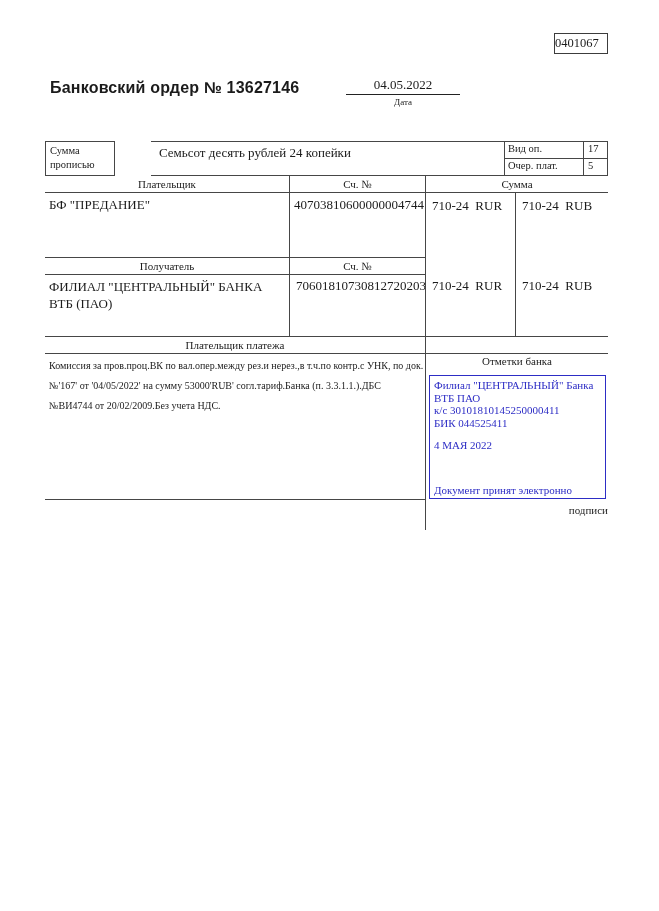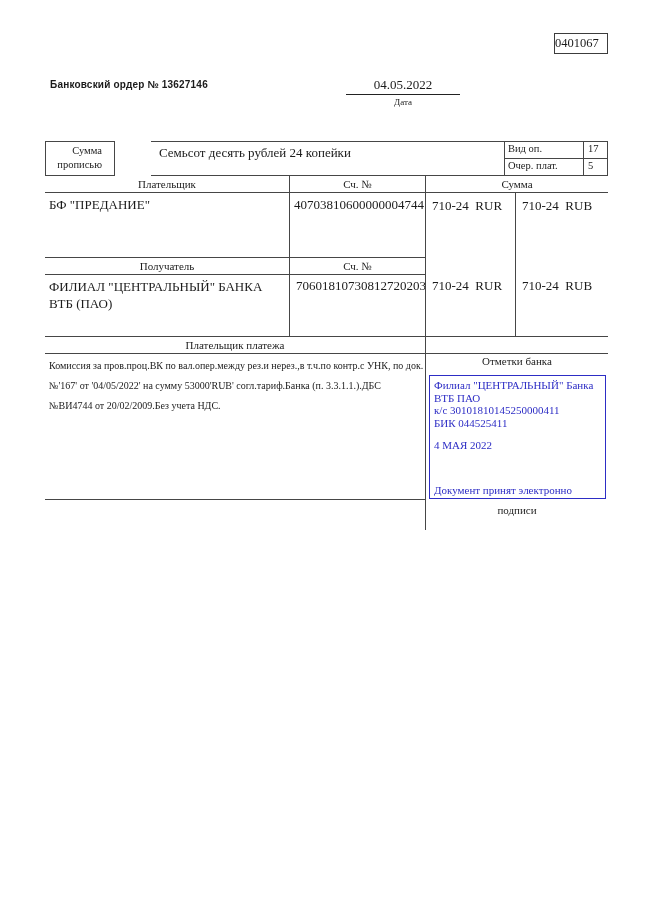--- a/index.html
+++ b/index.html
@@ -13,36 +13,36 @@
 
   
   .form-code {
     left:554px; top:33px; width:54px; height:21px;
     border:1px solid #3c3c3c; font-size:12.5px; text-align:left;
     line-height:19px;
   }
   .title {
     left:50px; top:79px;
     font-family:"Liberation Sans","DejaVu Sans",sans-serif;
-    font-weight:bold; font-size:10px; letter-spacing:.2px;
+    font-weight:bold; font-size:16px; letter-spacing:.2px;
   }
   .date-block { left:346px; top:77px; width:114px; text-align:center; }
   .date-value { font-size:13px; padding-bottom:1px; border-bottom:1.5px solid #222; }
   .date-label { font-size:9px; padding-top:2px; }
 
   
   .order-table { left:45px; top:141px; width:563px; height:389px; }
   .order-table .abs { position:absolute; }
   .bd-t { border-top:1px solid #464646;margin-left:36px; }
   .bd-b { border-bottom:1px solid #464646; }
   .bd-l { border-left:1px solid #464646; }
   .bd-r { border-right:1px solid #464646; }
 
   .cell-sum-label { left:0; top:0; width:70px; height:35px;
-    border:1px solid #464646; font-size:10.5px; line-height:1.3; padding:2px 12px 0 4px;text-align:right; }
+    border:1px solid #464646; font-size:10.5px; line-height:1.3; padding:2px 0 0 4px; }
   .cell-sum-value { left:70px; top:0; width:389px; height:35px;
     font-size:13px; padding:3px 0 0 8px; }
   .vid-grid { left:459px; top:0; width:104px; height:35px; border:1px solid #464646; }
   .vid-grid > div { position:absolute; font-size:10.5px; padding:1px 0 0 3px; }
   .vg-l1 { left:0; top:0; width:79px; height:17px; border-right:1px solid #464646; border-bottom:1px solid #464646; }
   .vg-v1 { left:79px; top:0; width:23px; height:17px; border-bottom:1px solid #464646; padding-left:4px !important; }
   .vg-l2 { left:0; top:17px; width:79px; height:16px; border-right:1px solid #464646; }
   .vg-v2 { left:79px; top:17px; width:23px; height:16px; padding-left:4px !important; }
 
   .hdr { font-size:11px; text-align:center; padding-top:2px; }
@@ -70,21 +70,21 @@
 
   .bank-marks { left:380px; top:213px; width:183px; height:176px; }
   .marks-label { position:absolute; left:0; top:1px; width:100%;
     text-align:center; font-size:11px; }
   .stamp { position:absolute; left:3px; top:21px; width:177px; height:124px;
     border:1.5px solid #2d2dc5; color:#2d2dc5;
     font-size:11px; line-height:12.5px; padding:3px 3px 0 4px; }
   .stamp-date { margin-top:10px; }
   .stamp-note { position:absolute; left:4px; bottom:2px; }
   .signatures { position:absolute; left:0; top:150px; width:100%;
-    text-align:center; font-size:11px; }
+    text-align:right; font-size:11px; }
 </style>
 </head>
 <body>
 
 <div class="abs form-code">0401067</div>
 
 <div class="abs title">Банковский ордер № 13627146</div>
 
 <div class="abs date-block">
   <div class="date-value">04.05.2022</div>

